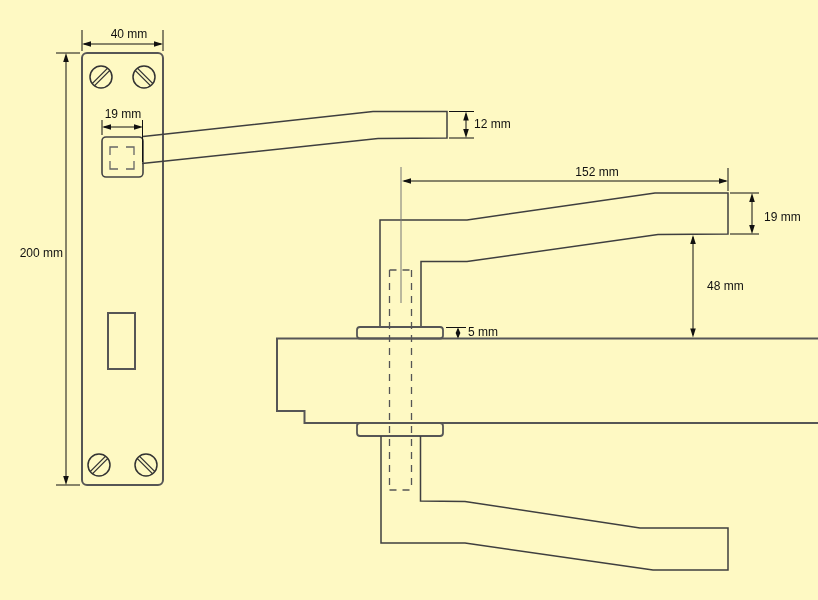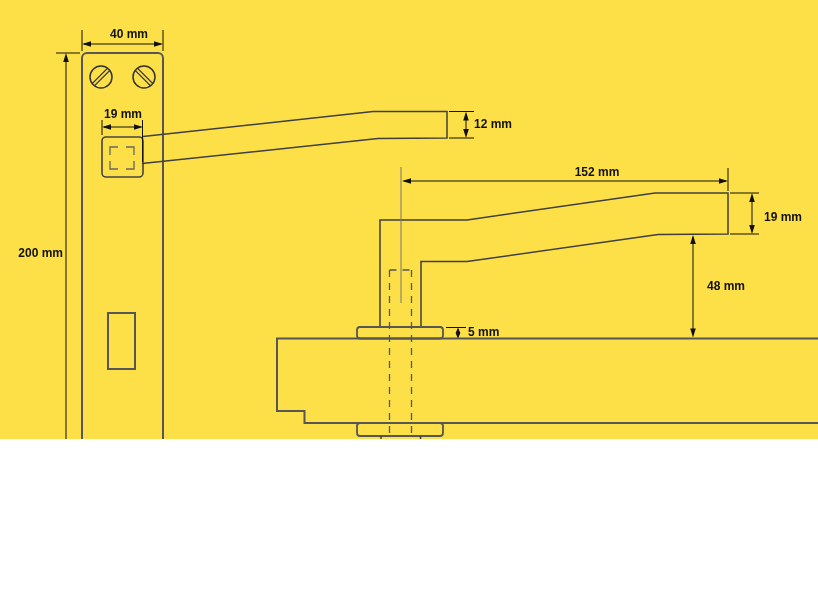--- a/index.html
+++ b/index.html
@@ -1,16 +1,16 @@
 <!DOCTYPE html>
 <html><head>
 <meta charset="utf-8">
 <style>
   html,body{margin:0;padding:0;background:#ffffff;}
-  .canvas{width:818px;height:439px;position:relative;background:#fde047;overflow:hidden;font-weight:bold;}
+  .canvas{width:818px;height:600px;position:relative;background:#fef9c3;overflow:hidden;}
   svg{display:block;}
   text{font-family:"Liberation Sans","DejaVu Sans",sans-serif;font-size:12px;fill:#111;}
 </style>
 </head>
 <body>
 
 <div class="canvas">
 <svg width="818" height="600" viewBox="0 0 818 600">
 
   <g>

